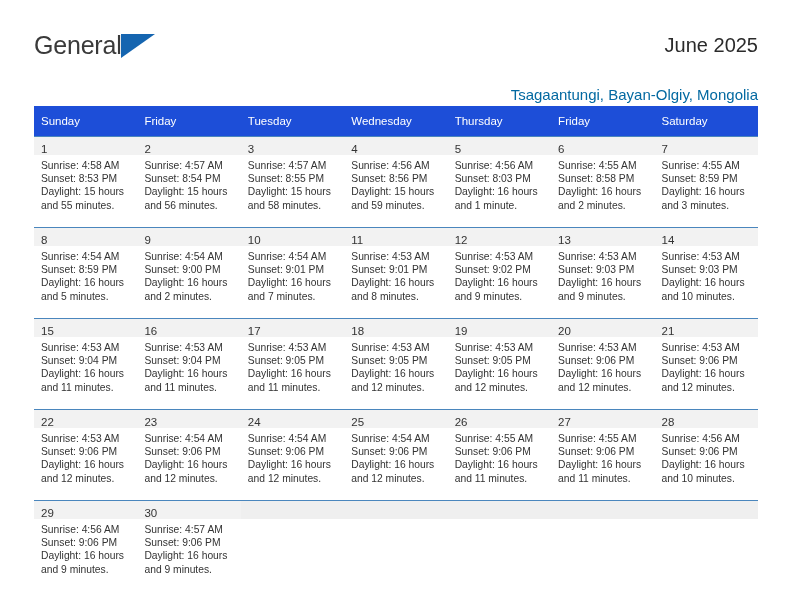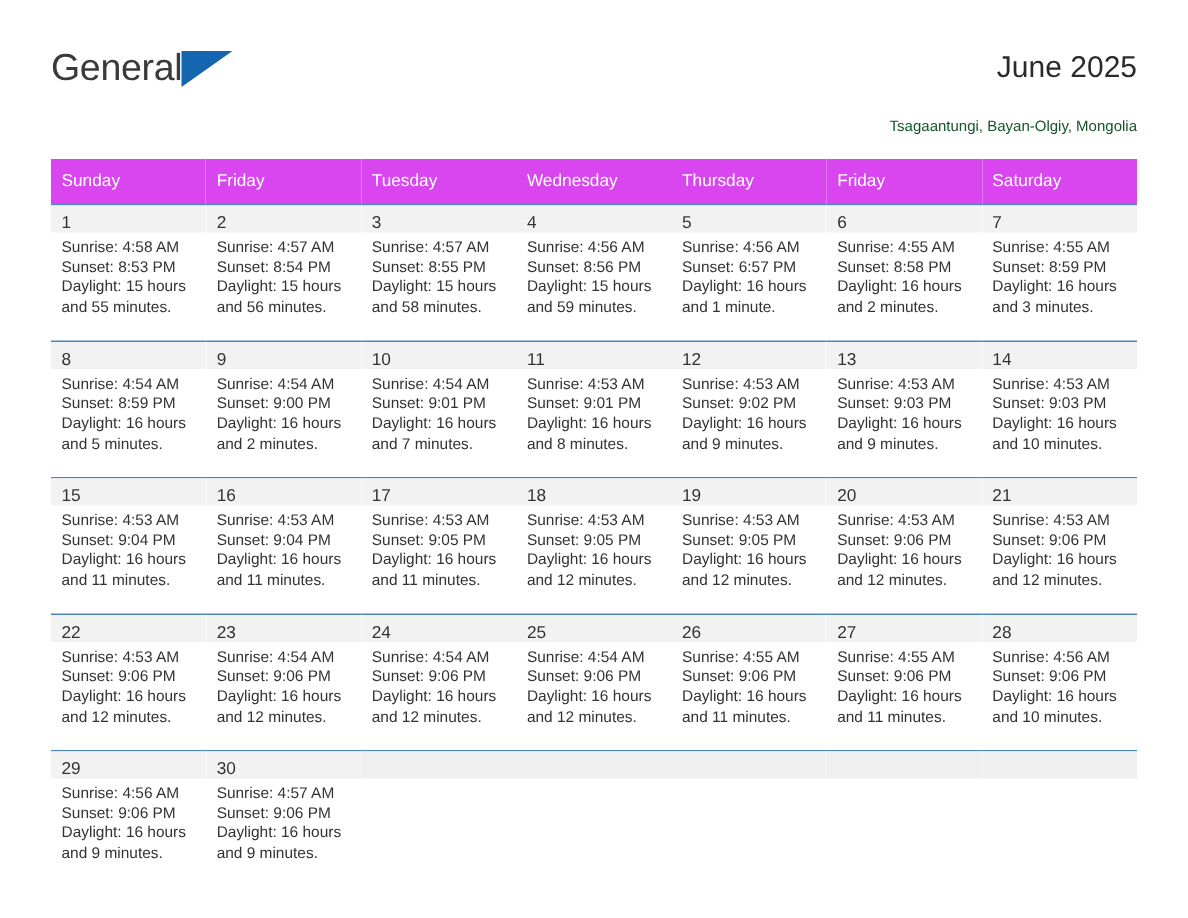--- a/index.html
+++ b/index.html
@@ -71,39 +71,39 @@
     text-align: right;
   }
   .cal-title {
     font-size: 20px;
     line-height: 34px;
     color: #2b2b2b;
     font-weight: normal;
     white-space: nowrap;
   }
   .cal-subtitle {
-    margin-top: 15px;
-    font-size: 10px;
+    margin-top: 25px;
+    font-size: 15px;
     line-height: 16px;
-    color: #14532d;
+    color: #0369a1;
     white-space: nowrap;
   }
 
   
   .calendar {
     position: absolute;
     left: 34px;
     top: 106px;
     width: 724px;
     border-collapse: collapse;
     table-layout: fixed;
   }
 
   .calendar th {
-    background: #d946ef;
+    background: #1d4ed8;
     color: #ffffff;
     font-size: 11.5px;
     font-weight: normal;
     text-align: left;
     padding: 5px 0 5px 7px;
     height: 20px;
     border: none;
   }
 
   .calendar td {
@@ -229,21 +229,21 @@
                 <div>Daylight: 15 hours</div>
                 <div>and 59 minutes.</div>
               </div>
             </div>
           </td>
           <td>
             <div class="daycell">
               <div class="daynum-band"><span class="daynum">5</span></div>
               <div class="dayinfo">
                 <div>Sunrise: 4:56 AM</div>
-                <div>Sunset: 6:57 PM</div>
+                <div>Sunset: 8:03 PM</div>
                 <div>Daylight: 16 hours</div>
                 <div>and 1 minute.</div>
               </div>
             </div>
           </td>
           <td>
             <div class="daycell">
               <div class="daynum-band"><span class="daynum">6</span></div>
               <div class="dayinfo">
                 <div>Sunrise: 4:55 AM</div>

